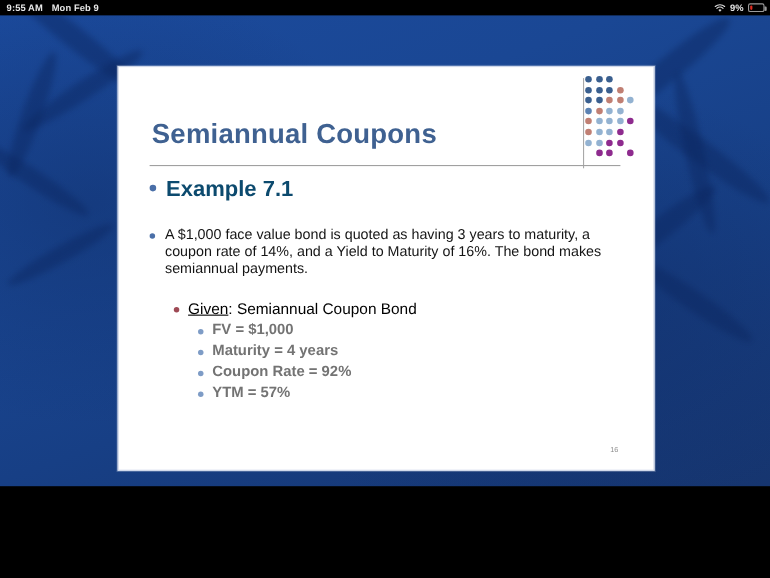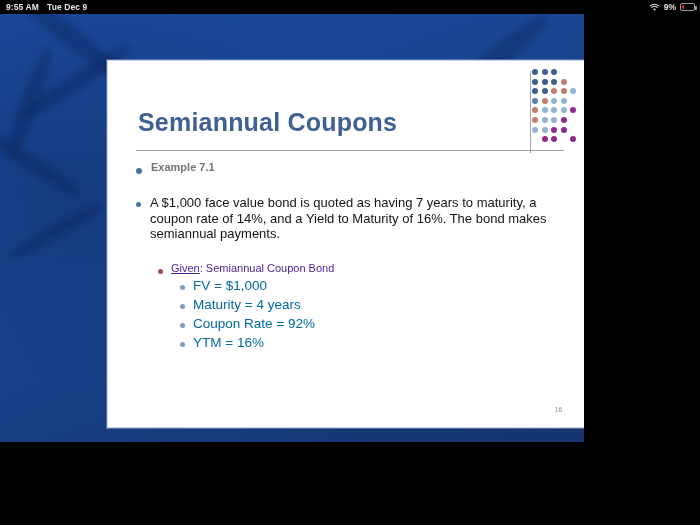--- a/index.html
+++ b/index.html
@@ -38,21 +38,21 @@
   .tb-btn{
     width:43px; display:flex; align-items:center; justify-content:center;
     cursor:pointer;
   }
   .tb-btn.sep{ border-left:1px solid #3d3d3d; background:#343434; }
   .x-icon{ width:17px; height:17px; display:block; }
   .pip-icon{ width:19px; height:15px; display:block; }
 
   
   .stage{
-    position:absolute; left:0; top:14px; width:584px; height:428px;
+    position:absolute; left:0; top:14px; width:700px; height:428px;
     background:
       radial-gradient(ellipse 420px 300px at 72% 62%, rgba(16,45,103,.55), rgba(16,45,103,0) 70%),
       radial-gradient(ellipse 380px 280px at 12% 40%, rgba(15,44,102,.45), rgba(15,44,102,0) 72%),
       linear-gradient(160deg,#1b4a9c 0%,#1a4794 30%,#173f85 62%,#16356f 100%);
     overflow:hidden;
   }
   .stage .leaf{
     position:absolute; background:rgba(10,36,92,.42);
     border-radius:48% 52% 45% 55%; filter:blur(3px);
   }
@@ -87,48 +87,48 @@
   }
   .title-rule{ position:absolute; left:28px; top:89px; width:428px; height:1px; background:#a0a0a0; }
 
   .body{ position:absolute; left:24px; top:100px; right:12px; color:#1a1a1a; }
 
   .bullet-row{ display:flex; align-items:flex-start; }
   .dot{ flex:0 0 auto; border-radius:50%; }
 
   .lvl1{ margin-left:4px; margin-bottom:0; }
   .lvl1 .dot{ width:6px; height:6px; background:#4a6fa8; margin:7px 9px 0 0; }
-  .lvl1 .txt{ font-size:11px; font-weight:bold; color:#737373; }
+  .lvl1 .txt{ font-size:20px; font-weight:bold; color:#0c4a6e; }
 
   .para{ margin-left:4px; margin-top:21px; }
   .para .dot{ width:5px; height:5px; background:#4a6fa8; margin:7px 9px 0 0; }
   .para .txt{ font-size:13px; line-height:15.5px; color:#141414; max-width:420px; }
 
   .given{ margin-left:26px; margin-top:20px; }
   .given .dot{ width:5px; height:5px; background:#9e4a55; margin:7px 8px 0 0; }
-  .given .txt{ font-size:11px; color:#4c1d95; }
+  .given .txt{ font-size:14px; color:#000000; }
   .given .u{ text-decoration:underline; }
 
   .sub{ margin-left:48px; margin-top:4px; }
   .sub .dot{ width:5px; height:5px; background:#7e9cc6; margin:7px 8px 0 0; }
-  .sub .txt{ font-size:13.5px; color:#0369a1; }
+  .sub .txt{ font-size:13.5px; color:#737373;font-weight:bold; }
 
   .slide-num{
     position:absolute; right:32px; bottom:14px;
     font-size:6.5px; color:#8a8a8a;
   }
 </style>
 </head>
 <body>
 
 <div class="screen">
 
   <div class="statusbar">
     <span class="sb-time">9:55 AM</span>
-    <span class="sb-date">Tue Dec 9</span>
+    <span class="sb-date">Mon Feb 9</span>
     <div class="sb-right">
       <span>
         <svg class="wifi-icon" viewBox="0 0 16 12" aria-hidden="true">
           <path d="M8 10.6 L5.9 8.2 A3.2 3.2 0 0 1 10.1 8.2 Z" fill="#dcdcdc"></path>
           <path d="M3.9 6.1 A6 6 0 0 1 12.1 6.1" stroke="#dcdcdc" stroke-width="1.5" fill="none" stroke-linecap="round"></path>
           <path d="M1.8 3.7 A9.2 9.2 0 0 1 14.2 3.7" stroke="#dcdcdc" stroke-width="1.5" fill="none" stroke-linecap="round"></path>
         </svg>
       </span>
       <span class="batt-pct">9%</span>
       <span class="batt">
@@ -207,21 +207,21 @@
 
       <div class="body">
 
         <div class="bullet-row lvl1">
           <span class="dot"></span>
           <span class="txt">Example 7.1</span>
         </div>
 
         <div class="bullet-row para">
           <span class="dot"></span>
-          <span class="txt">A $1,000 face value bond is quoted as having 7 years to maturity, a coupon rate of 14%, and a Yield to Maturity of 16%.  The bond makes semiannual payments.</span>
+          <span class="txt">A $1,000 face value bond is quoted as having 3 years to maturity, a coupon rate of 14%, and a Yield to Maturity of 16%.  The bond makes semiannual payments.</span>
         </div>
 
         <div class="bullet-row given">
           <span class="dot"></span>
           <span class="txt"><span class="u">Given</span><span>:  Semiannual Coupon Bond</span></span>
         </div>
 
         <div class="bullet-row sub">
           <span class="dot"></span>
           <span class="txt">FV = $1,000</span>
@@ -229,21 +229,21 @@
         <div class="bullet-row sub">
           <span class="dot"></span>
           <span class="txt">Maturity = 4 years</span>
         </div>
         <div class="bullet-row sub">
           <span class="dot"></span>
           <span class="txt">Coupon Rate = 92%</span>
         </div>
         <div class="bullet-row sub">
           <span class="dot"></span>
-          <span class="txt">YTM = 16%</span>
+          <span class="txt">YTM = 57%</span>
         </div>
 
       </div>
 
       <div class="slide-num">16</div>
     </div>
   </div>
 </div>
 
 </body></html>

